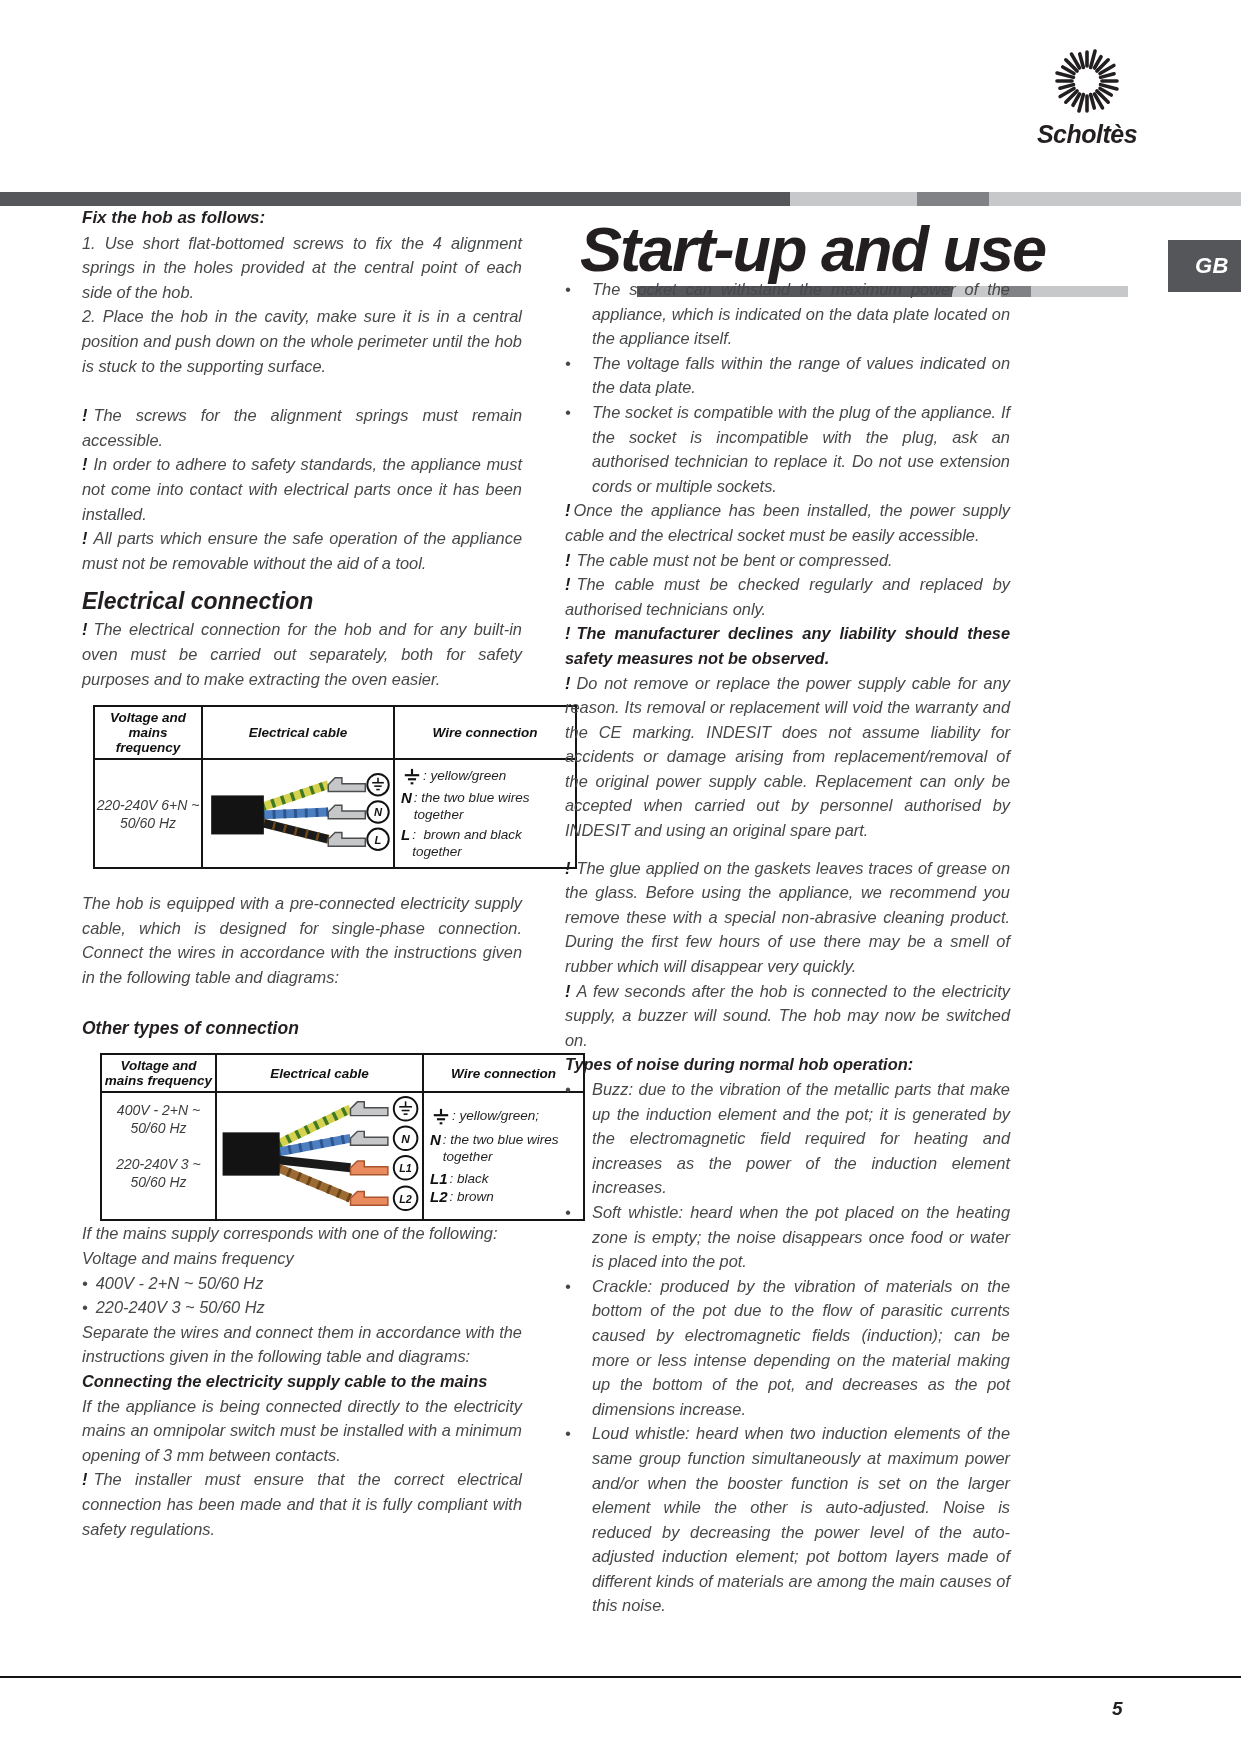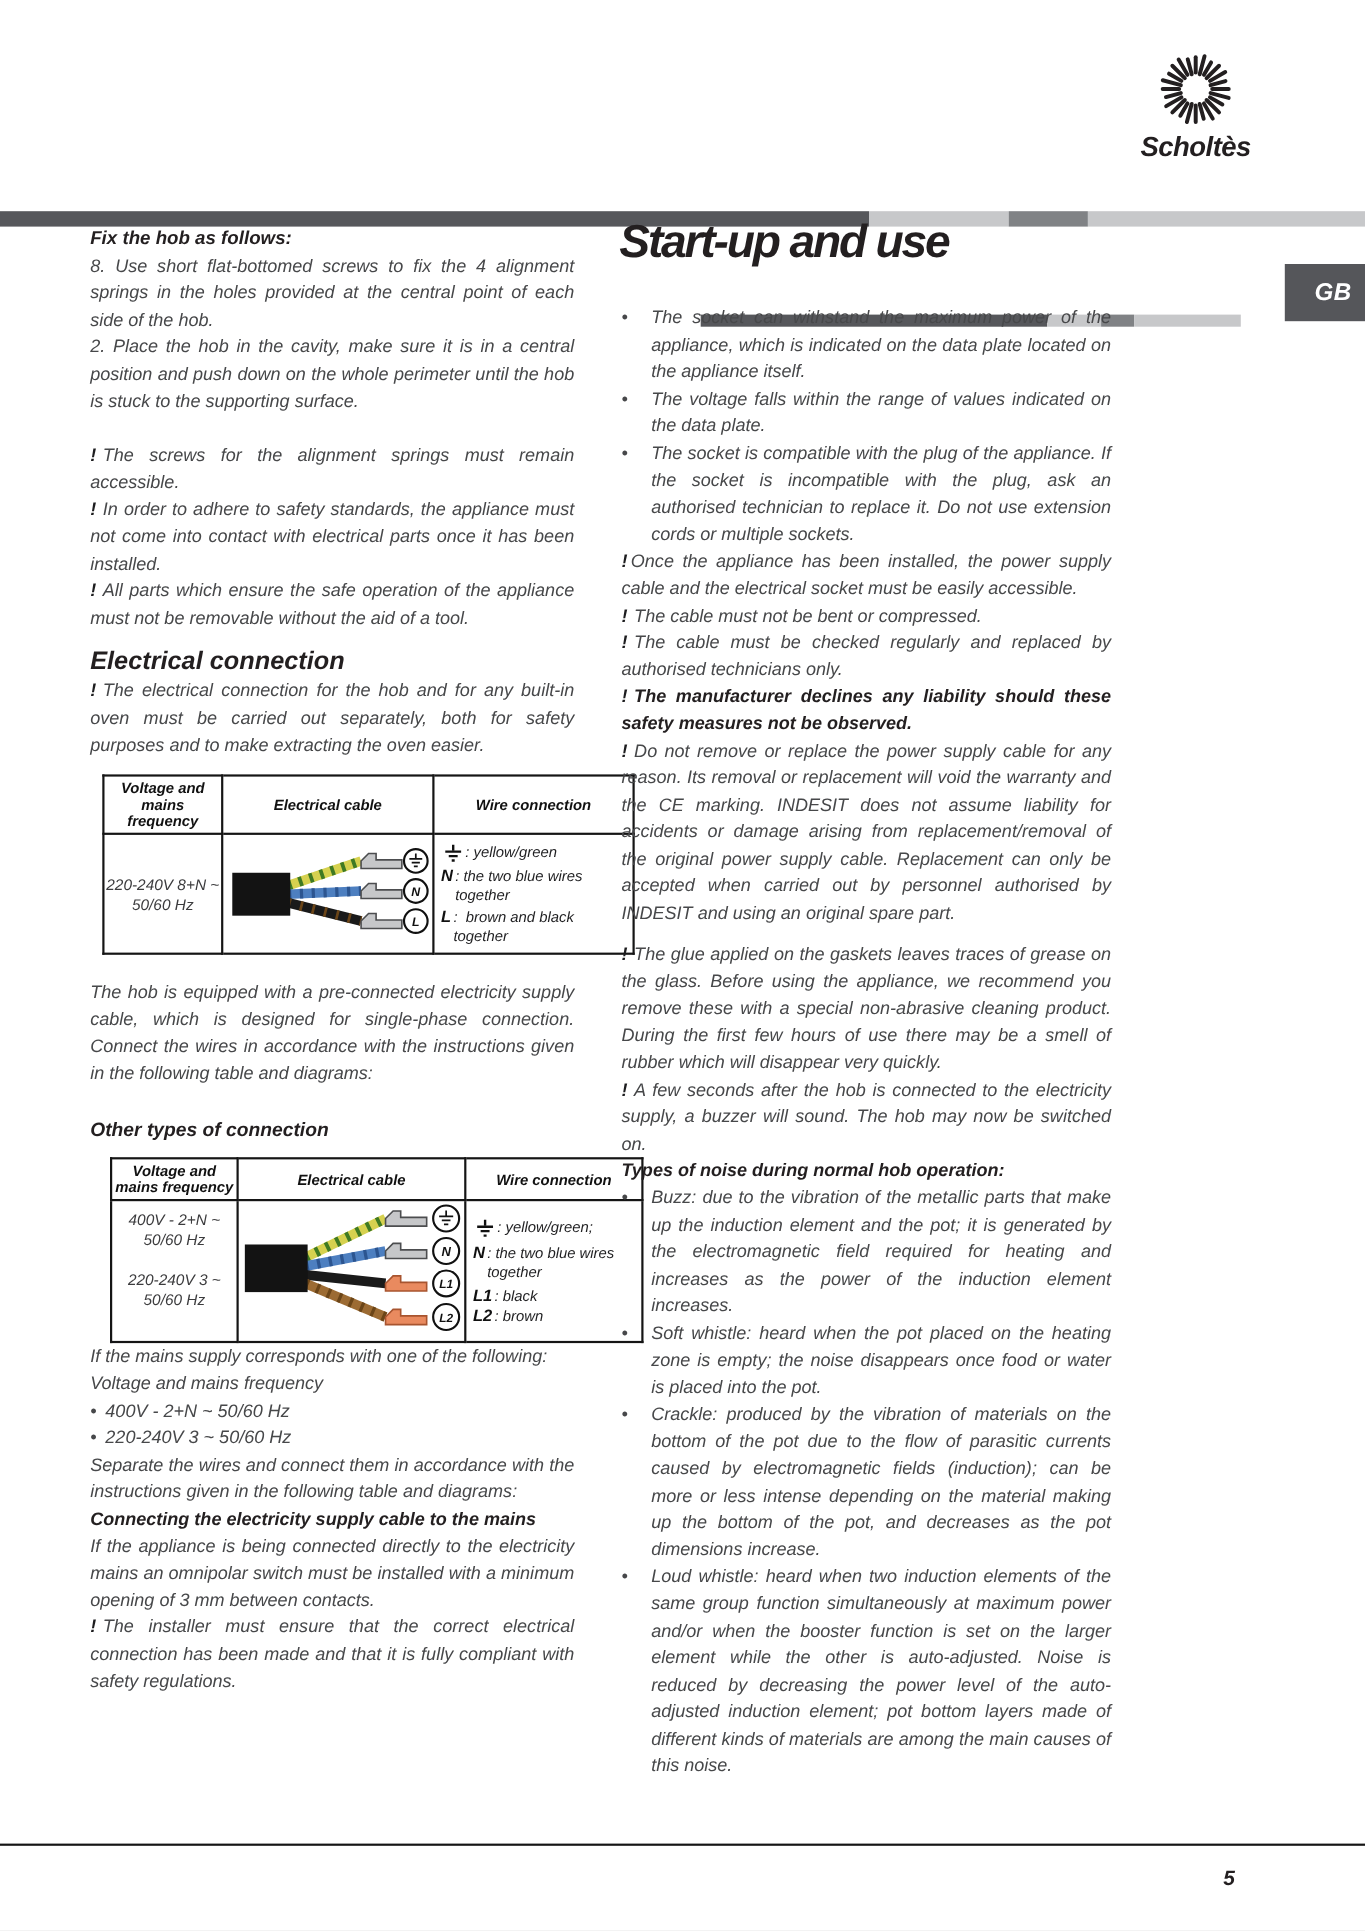--- a/index.html
+++ b/index.html
@@ -16,22 +16,22 @@
   
   .logo { position:absolute; left:1032px; top:44px; width:110px; text-align:center; }
   .logo svg { display:block; margin:0 auto; }
   .brand-word { font-size:25px; font-weight:bold; color:#231f20; letter-spacing:-0.5px; margin-top:2px; }
   .topbar { position:absolute; left:0; top:192px; width:1241px; height:14px; display:flex; }
   .subbar { position:absolute; left:637px; top:286px; width:491px; height:11px; display:flex; }
   .seg-dark   { background:#56575b; }
   .seg-silver { background:#c7c8ca; }
   .seg-gray   { background:#808285; }
   .page-title {
-    position:absolute; left:563px; top:196px; margin:0;
-    font-size:42px; font-weight:bold; color:#231f20; letter-spacing:-2px;
+    position:absolute; left:563px; top:196px; margin:17px;
+    font-size:63px; font-weight:bold; color:#231f20; letter-spacing:-2px;
     white-space:nowrap;
   }
   .gb-badge {
     position:absolute; left:1168px; top:240px; width:73px; height:52px;
     background:#55565a; color:#ffffff; font-weight:bold; font-size:22px;
     line-height:52px; padding-left:27px; box-sizing:border-box; letter-spacing:0.5px;
   }
   
   .col-left  { position:absolute; left:82px;  top:205px; width:440px; }
   .col-right { position:absolute; left:565px; top:277px; width:445px; }
@@ -118,21 +118,21 @@
   <div class="subbar">
     <div class="seg-dark" style="width:315px"></div>
     <div class="seg-silver" style="width:49px"></div>
     <div class="seg-gray" style="width:30px"></div>
     <div class="seg-silver" style="width:97px"></div>
   </div>
 
   <div class="col-left">
 
     <p class="line"><span class="bold-lead">Fix the hob  as follows:</span></p>
-    <p>8. Use short flat-bottomed screws to fix the 4 alignment springs in the holes provided at the central point of each side of the hob.</p>
+    <p>1. Use short flat-bottomed screws to fix the 4 alignment springs in the holes provided at the central point of each side of the hob.</p>
     <p>2. Place the hob in the cavity, make sure it is in a central position and push down on the whole perimeter until the hob is stuck to the supporting surface.</p>
 
     <p class="warn" style="margin-top:25px"><span class="bang">!</span><span>The screws for the alignment springs must remain accessible.</span></p>
     <p class="warn"><span class="bang">!</span><span>In order to adhere to safety standards, the appliance must not come into contact with electrical parts once it has been installed.</span></p>
     <p class="warn"><span class="bang">!</span><span>All parts which ensure the safe operation of the appliance must not be removable without the aid of a tool.</span></p>
 
     <div class="h2">Electrical connection</div>
     <p class="warn"><span class="bang">!</span><span>The electrical connection for the hob and for any built-in oven must be carried out separately, both for safety purposes and to make extracting the oven easier.</span></p>
 
 
@@ -143,21 +143,21 @@
           <col style="width:182px">
         </colgroup>
       <tbody>
           <tr style="height:34px">
         <th>Voltage and mains frequency</th>
         <th>Electrical cable</th>
         <th>Wire connection</th>
       </tr>
       <tr style="height:80px">
         <td class="voltage">
-          <div>220-240V 8+N ~</div>
+          <div>220-240V 6+N ~</div>
           <div>50/60 Hz</div>
         </td>
         <td class="diagram">
           <svg width="190" height="80" viewBox="0 0 190 82">
             <path d="M58 36 L126 13" stroke="#d6d14f" stroke-width="9" fill="none"></path>
             <path d="M58 36 L126 13" stroke="#3f7a23" stroke-width="9" stroke-dasharray="3.5 7" fill="none"></path>
             <path d="M58 44 L126 41" stroke="#4d7fc0" stroke-width="9" fill="none"></path>
             <path d="M58 44 L126 41" stroke="#2c5590" stroke-width="9" stroke-dasharray="3 8" fill="none"></path>
             <path d="M58 52 L126 69" stroke="#1a1a1a" stroke-width="9" fill="none"></path>
             <path d="M58 52 L126 69" stroke="#6b4518" stroke-width="9" stroke-dasharray="2.5 9" fill="none"></path>

